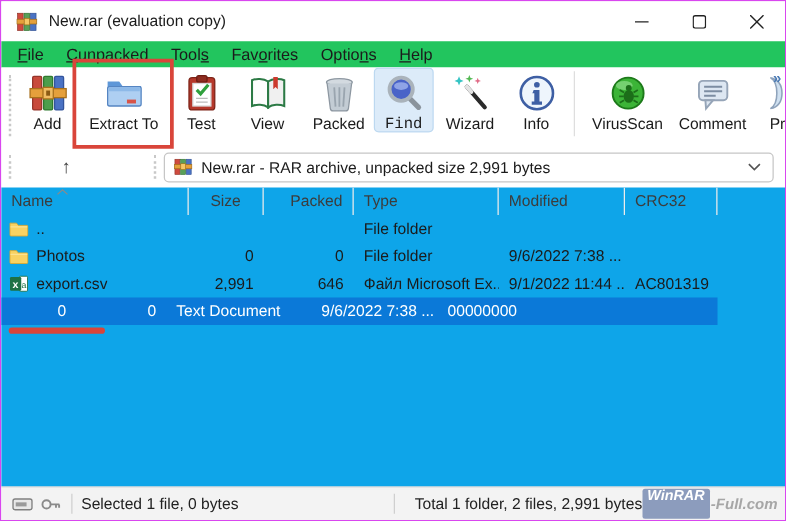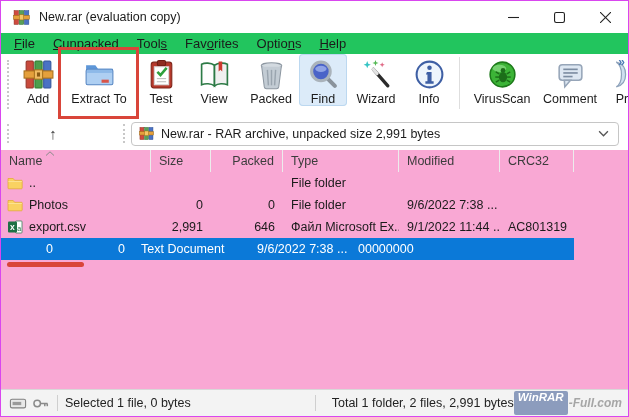--- a/index.html
+++ b/index.html
@@ -19,40 +19,40 @@
   .menubar { flex:0 0 21px; display:flex; align-items:center; padding-left:4px; background:#22c55e; }
   .mitem { padding:1px 9px 2px; white-space:nowrap; }
   .mn { text-decoration:underline; }
 
   
   .toolbar { flex:0 0 63px; display:flex; align-items:flex-start; padding-left:14px; position:relative; background:#fff; }
   .tb-gripper { position:absolute; left:6px; top:6px; bottom:8px; border-left:2px dotted #c8c8c8; }
   .tbtn { display:flex; flex-direction:column; align-items:center; justify-content:flex-start; padding-top:4px; border-radius:4px; flex:0 0 auto; }
   .tbtn svg { width:33px; height:33px; }
   .tlabel { font-size:12.5px; margin-top:1px; white-space:nowrap; }
-  .tbtn.highlighted { background:#dcebf9; box-shadow:0 0 0 1px #bcd8f0 inset; }
+  .tbtn.highlighted { background:#dcebf9; box-shadow:0 0 0 1px #bcd8f0 inset;font-family:Liberation Mono, monospace; }
   .tsep { width:1px; background:#dedede; height:52px; margin:3px 6px 0; flex:0 0 1px; }
   .overflow-chevron { position:absolute; top:1px; right:3px; color:#4a7ab5; font-size:12px; font-weight:bold; }
   .anno-box { position:absolute; left:57px; top:46px; width:81px; height:72px; border:3px solid #d9453a; z-index:6; pointer-events:none; }
 
   
   .addressbar { flex:0 0 33px; display:flex; align-items:center; position:relative; background:#fff; }
   .ab-gripper1 { position:absolute; left:6px; top:7px; bottom:7px; border-left:2px dotted #c8c8c8; }
   .ab-gripper2 { position:absolute; left:122px; top:7px; bottom:7px; border-left:2px dotted #c8c8c8; }
   .up-btn { margin-left:36px; width:32px; height:24px; display:flex; align-items:center; justify-content:center; font-size:15px; color:#3e3e3e; border-radius:4px; }
   .combo { margin-left:62px; flex:1; margin-right:9px; height:24px; border:1px solid #c6c6c6; border-radius:4px; display:flex; align-items:center; padding:0 9px 0 7px; gap:7px; background:#fff; }
   .combo svg.cicon { width:15px; height:15px; flex:0 0 auto; }
   .combo-text { font-size:12.5px; white-space:nowrap; overflow:hidden; }
   .combo-chevron { margin-left:auto; flex:0 0 auto; width:11px; height:7px; }
 
   
-  .filelist { flex:1; position:relative; overflow:hidden; background:#f9a8d4; }
+  .filelist { flex:1; position:relative; overflow:hidden; background:#0ea5e9; }
   .lheader { display:flex; height:22px; align-items:stretch; color:#3c3c3c; font-size:12.5px; }
   .hcell { display:flex; align-items:center; padding:0 8px; border-right:1px solid #ececec; position:relative; }
-  .w-name { width:150px; } .w-size { width:60px; justify-content:flex-start; }
+  .w-name { width:150px; } .w-size { width:60px; justify-content:center; }
   .w-packed { width:72px; justify-content:flex-end; } .w-type { width:116px; }
   .w-mod { width:101px; } .w-crc { width:74px; }
   .sort-caret { position:absolute; left:44px; top:1px; width:10px; height:5px; }
   .lrow { display:flex; height:22px; align-items:center; width:573px; font-size:12.5px; }
   .cell { padding:0 8px; white-space:nowrap; overflow:hidden; }
   .cell.w-size, .cell.w-packed { text-align:right; }
   .cell.w-name { display:flex; align-items:center; gap:6px; padding-left:6px; }
   .cell.w-name svg { width:16px; height:16px; flex:0 0 auto; }
   .cell.w-name span { overflow:hidden; white-space:nowrap; }
   .lrow.selected { background:#0b79d8; color:#fff; }

